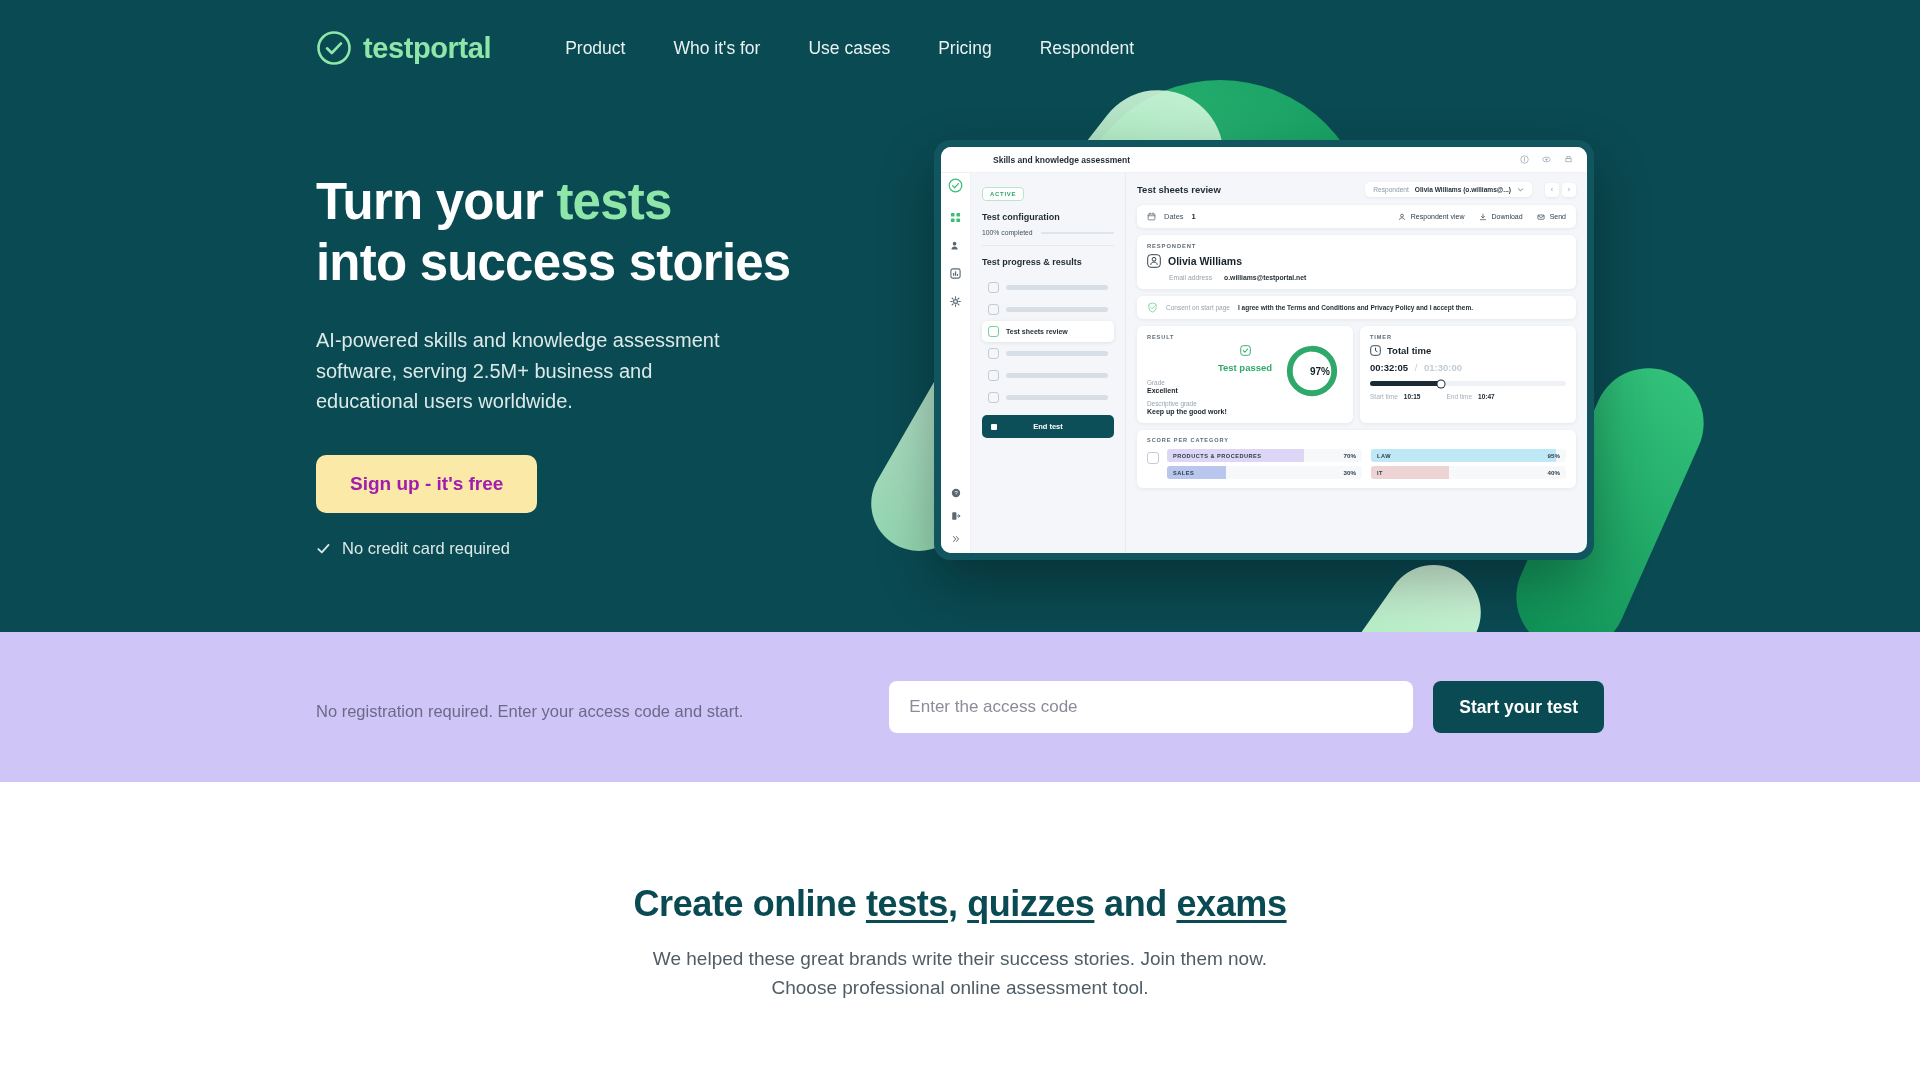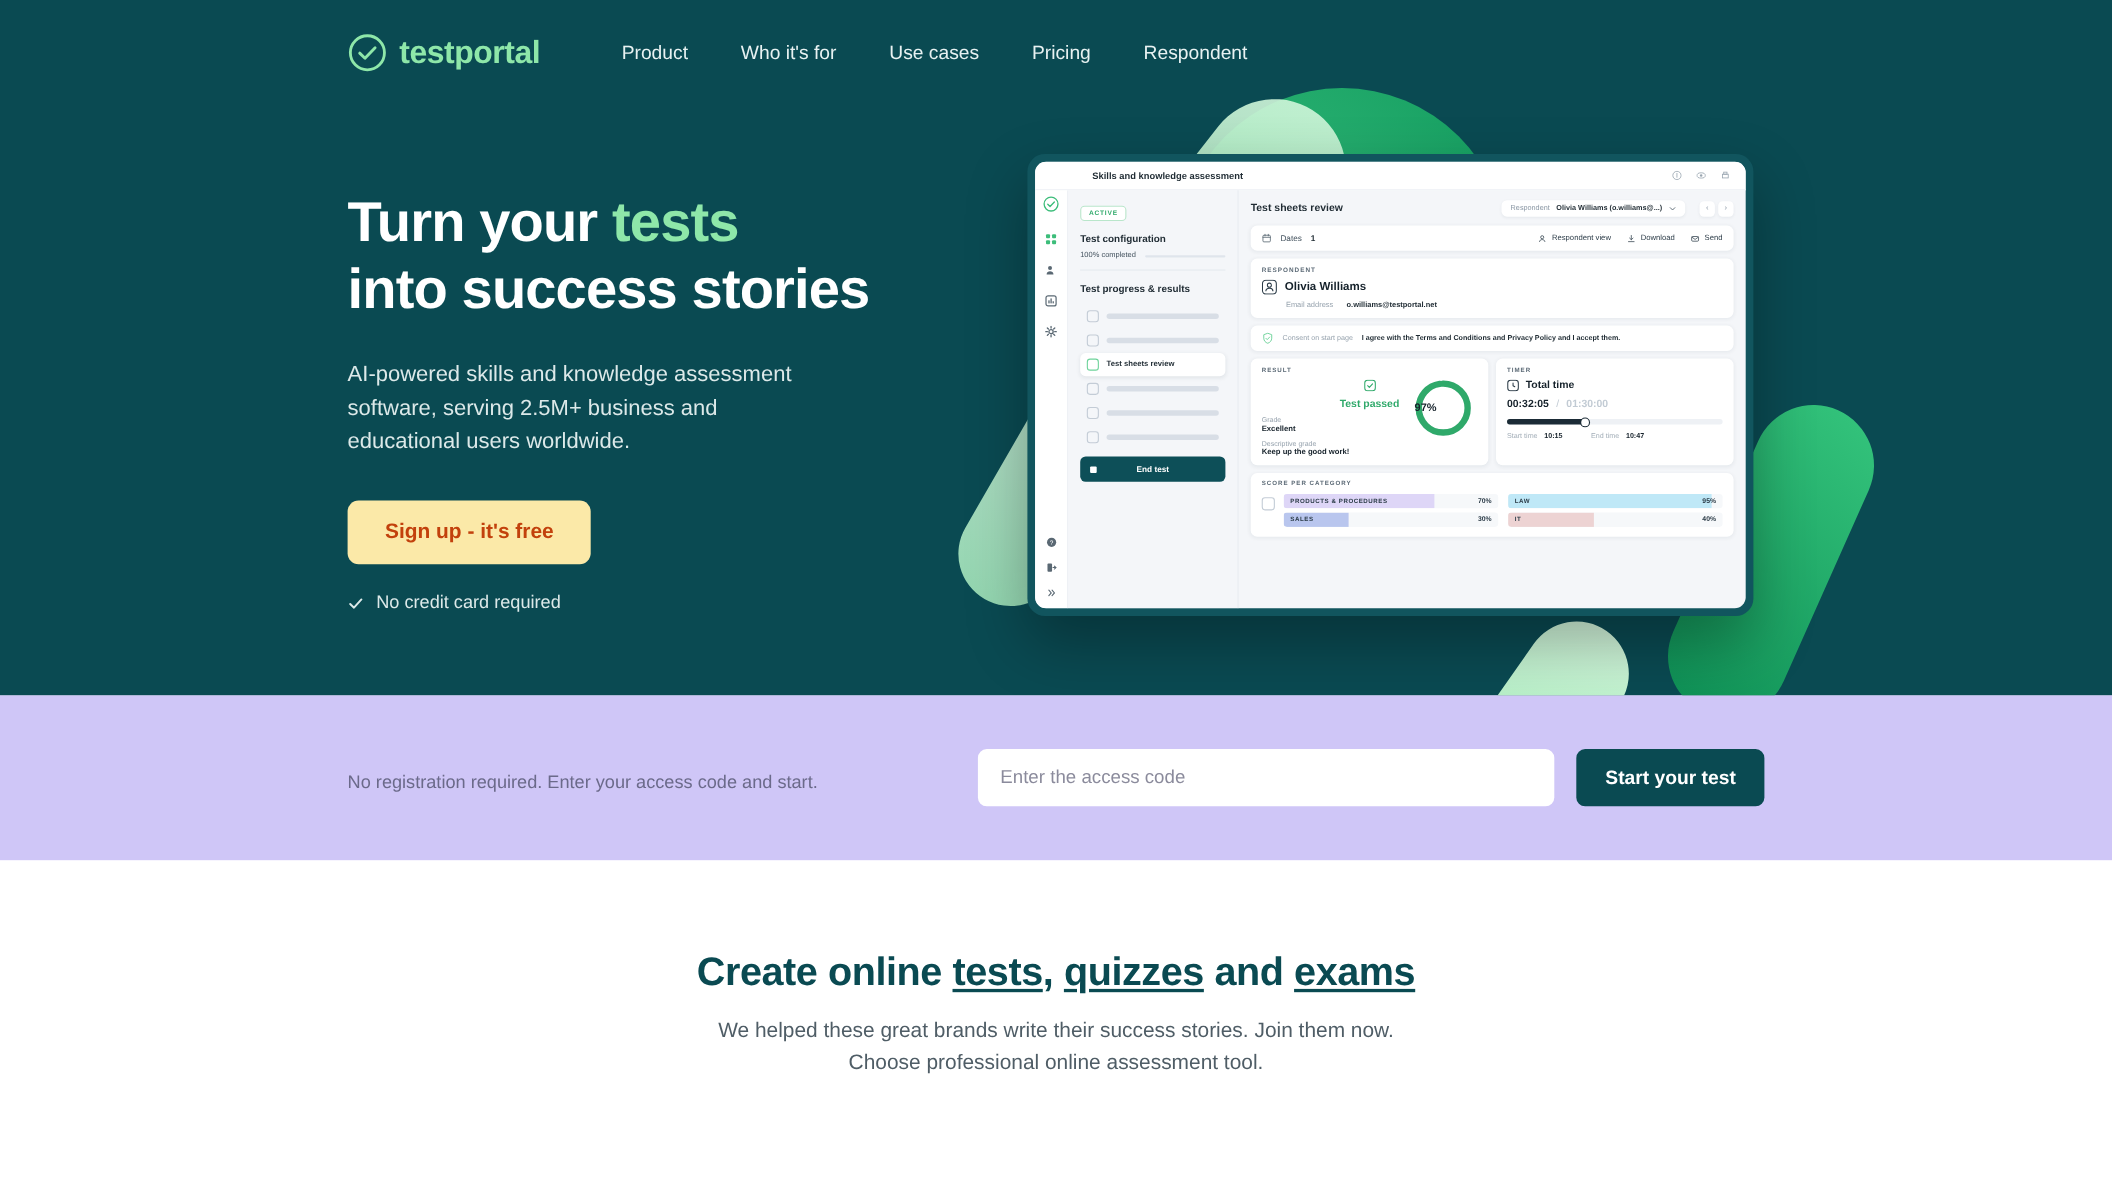--- a/index.html
+++ b/index.html
@@ -92,21 +92,21 @@
     margin-top: 32px;
     font-size: 20px;
     line-height: 1.52;
     color: #dce9e9;
     max-width: 430px;
   }
   .btn-hero {
     margin-top: 38px;
     display: inline-block;
     background: #fbe9a8;
-    color: #c2410c;
+    color: #a21caf;
     font-size: 19px;
     font-weight: 700;
     padding: 18px 34px;
     border-radius: 10px;
     border: none;
     cursor: pointer;
     font-family: inherit;
   }
   .nocc {
     margin-top: 26px;
@@ -289,21 +289,21 @@
   .consent-txt { font-size: 6.5px; color: #1f2b33; font-weight: 600; }
 
   .two-cards { display: flex; gap: 7px; margin-top: 7px; }
   .result-card { flex: 1; padding: 8px 10px; position: relative; }
   .kicker { font-size: 5.6px; font-weight: 700; letter-spacing: .9px; color: #5d6b77; }
   .passed-row { display: flex; align-items: center; gap: 6px; margin-top: 5px; flex-direction: column; }
   .passed-txt { font-size: 9.5px; font-weight: 700; color: #2fa96a; }
   .grade-lbl { font-size: 6.4px; color: #97a3ae; margin-top: 6px; }
   .grade-val { font-size: 7px; color: #16222b; font-weight: 700; margin-top: 1px; }
   .donut { position: absolute; right: 12px; top: 16px; width: 58px; height: 58px; }
-  .donut-txt { position: absolute; right: 28px; top: 16px; width: 58px; height: 58px; display: flex; align-items: center; justify-content: center; font-size: 10px; font-weight: 700; color: #16222b; }
+  .donut-txt { position: absolute; right: 4px; top: 16px; width: 58px; height: 58px; display: flex; align-items: center; justify-content: center; font-size: 10px; font-weight: 700; color: #16222b; }
   .timer-card { flex: 1; padding: 8px 10px; }
   .timer-title-row { display: flex; align-items: center; gap: 6px; margin-top: 5px; }
   .timer-title { font-size: 9.5px; font-weight: 700; color: #16222b; }
   .timer-vals { margin-top: 6px; font-size: 9.5px; }
   .t-used { font-weight: 700; color: #16222b; }
   .t-sep { color: #c2cbd4; margin: 0 4px; }
   .t-total { color: #c2cbd4; font-weight: 700; }
   .timer-track { margin-top: 8px; height: 5px; background: #eef1f5; border-radius: 4px; position: relative; }
   .timer-fill { height: 100%; background: #1b2b36; border-radius: 4px; width: 36%; }
   .timer-knob { position: absolute; left: 36%; top: 50%; transform: translate(-50%,-50%); width: 7px; height: 7px; background: #fff; border-radius: 50%; box-shadow: 0 0 0 1px #1b2b36; }
@@ -344,21 +344,21 @@
   .btn-start {
     background: #0a4a52; color: #ffffff;
     font-size: 17.5px; font-weight: 700;
     padding: 0 26px; height: 52px;
     border: none; border-radius: 8px;
     cursor: pointer; font-family: inherit;
     white-space: nowrap;
   }
 
   
-  .brands { width: 1920px; padding-top: 80px; text-align: center; position: relative; }
+  .brands { width: 1920px; padding-top: 101px; text-align: center; position: relative; }
   .brands-title {
     font-size: 36px; font-weight: 700; color: #0a4a52; letter-spacing: -0.4px;
   }
   .brands-title u { text-decoration: underline; text-underline-offset: 4px; text-decoration-thickness: 3px; }
   .brands-sub { margin-top: 20px; font-size: 19px; line-height: 1.5; color: #4f5d66; }
 </style>
 </head>
 <body>
 
 <div class="hero">

